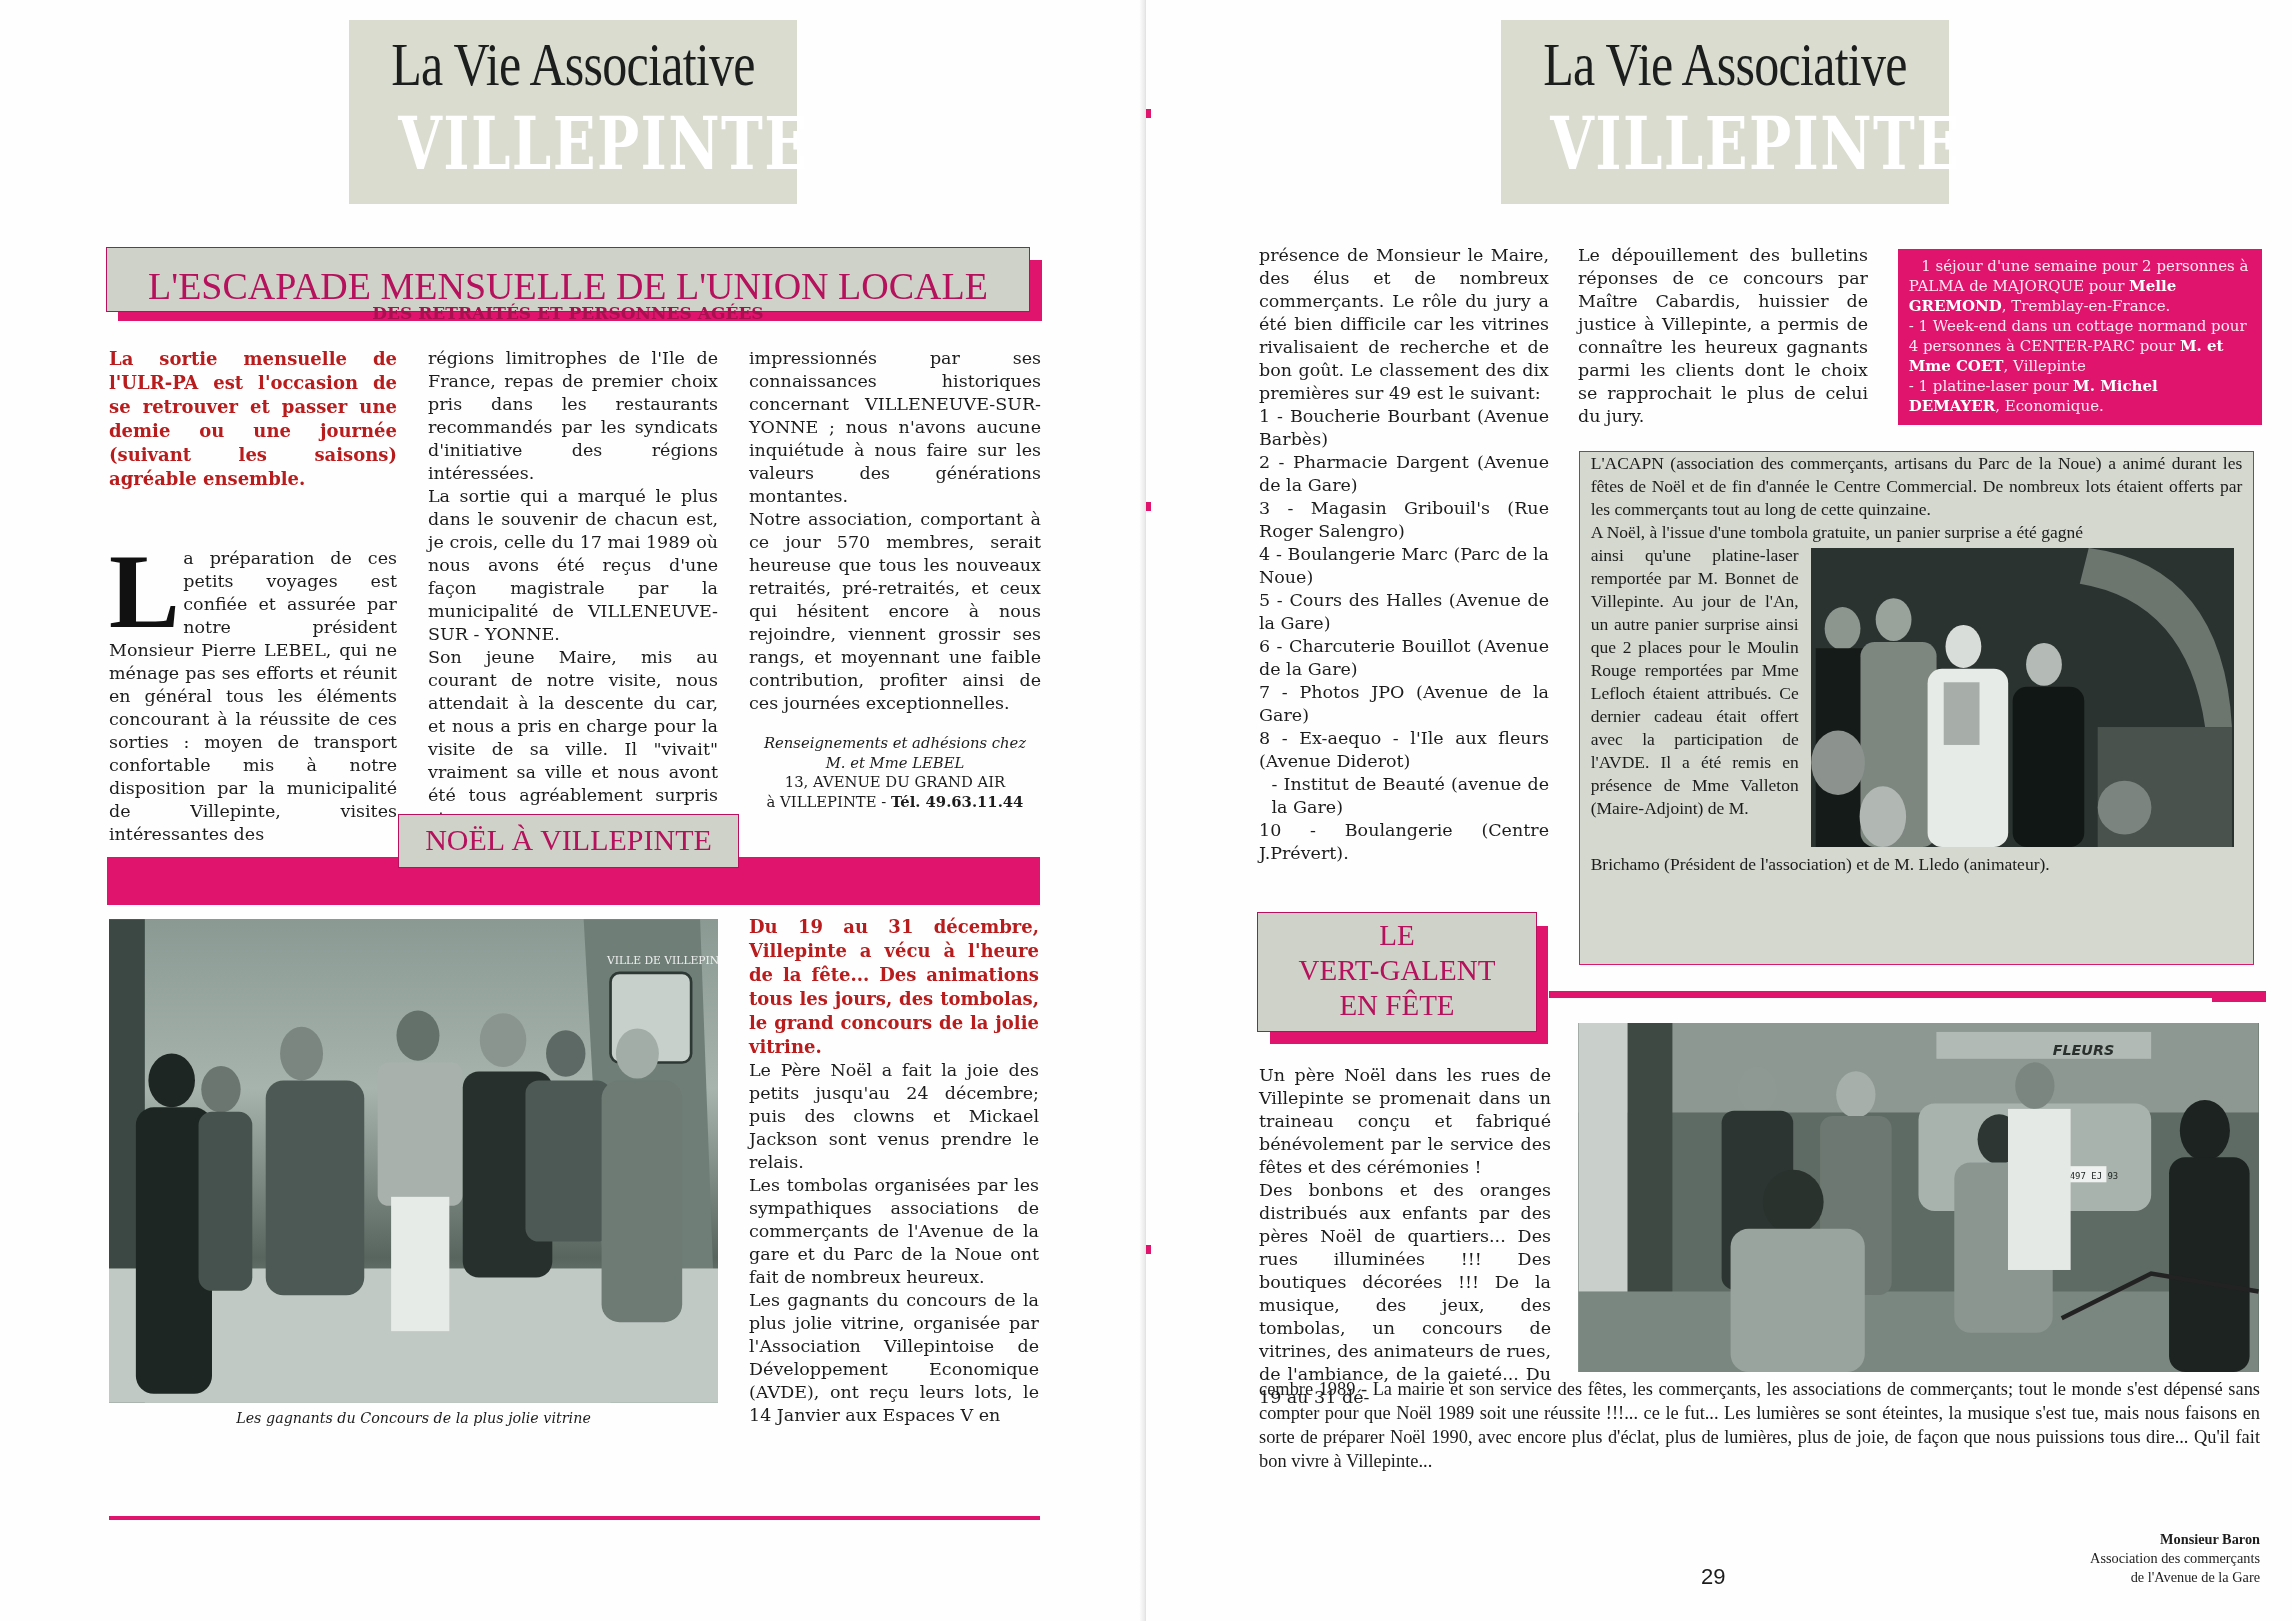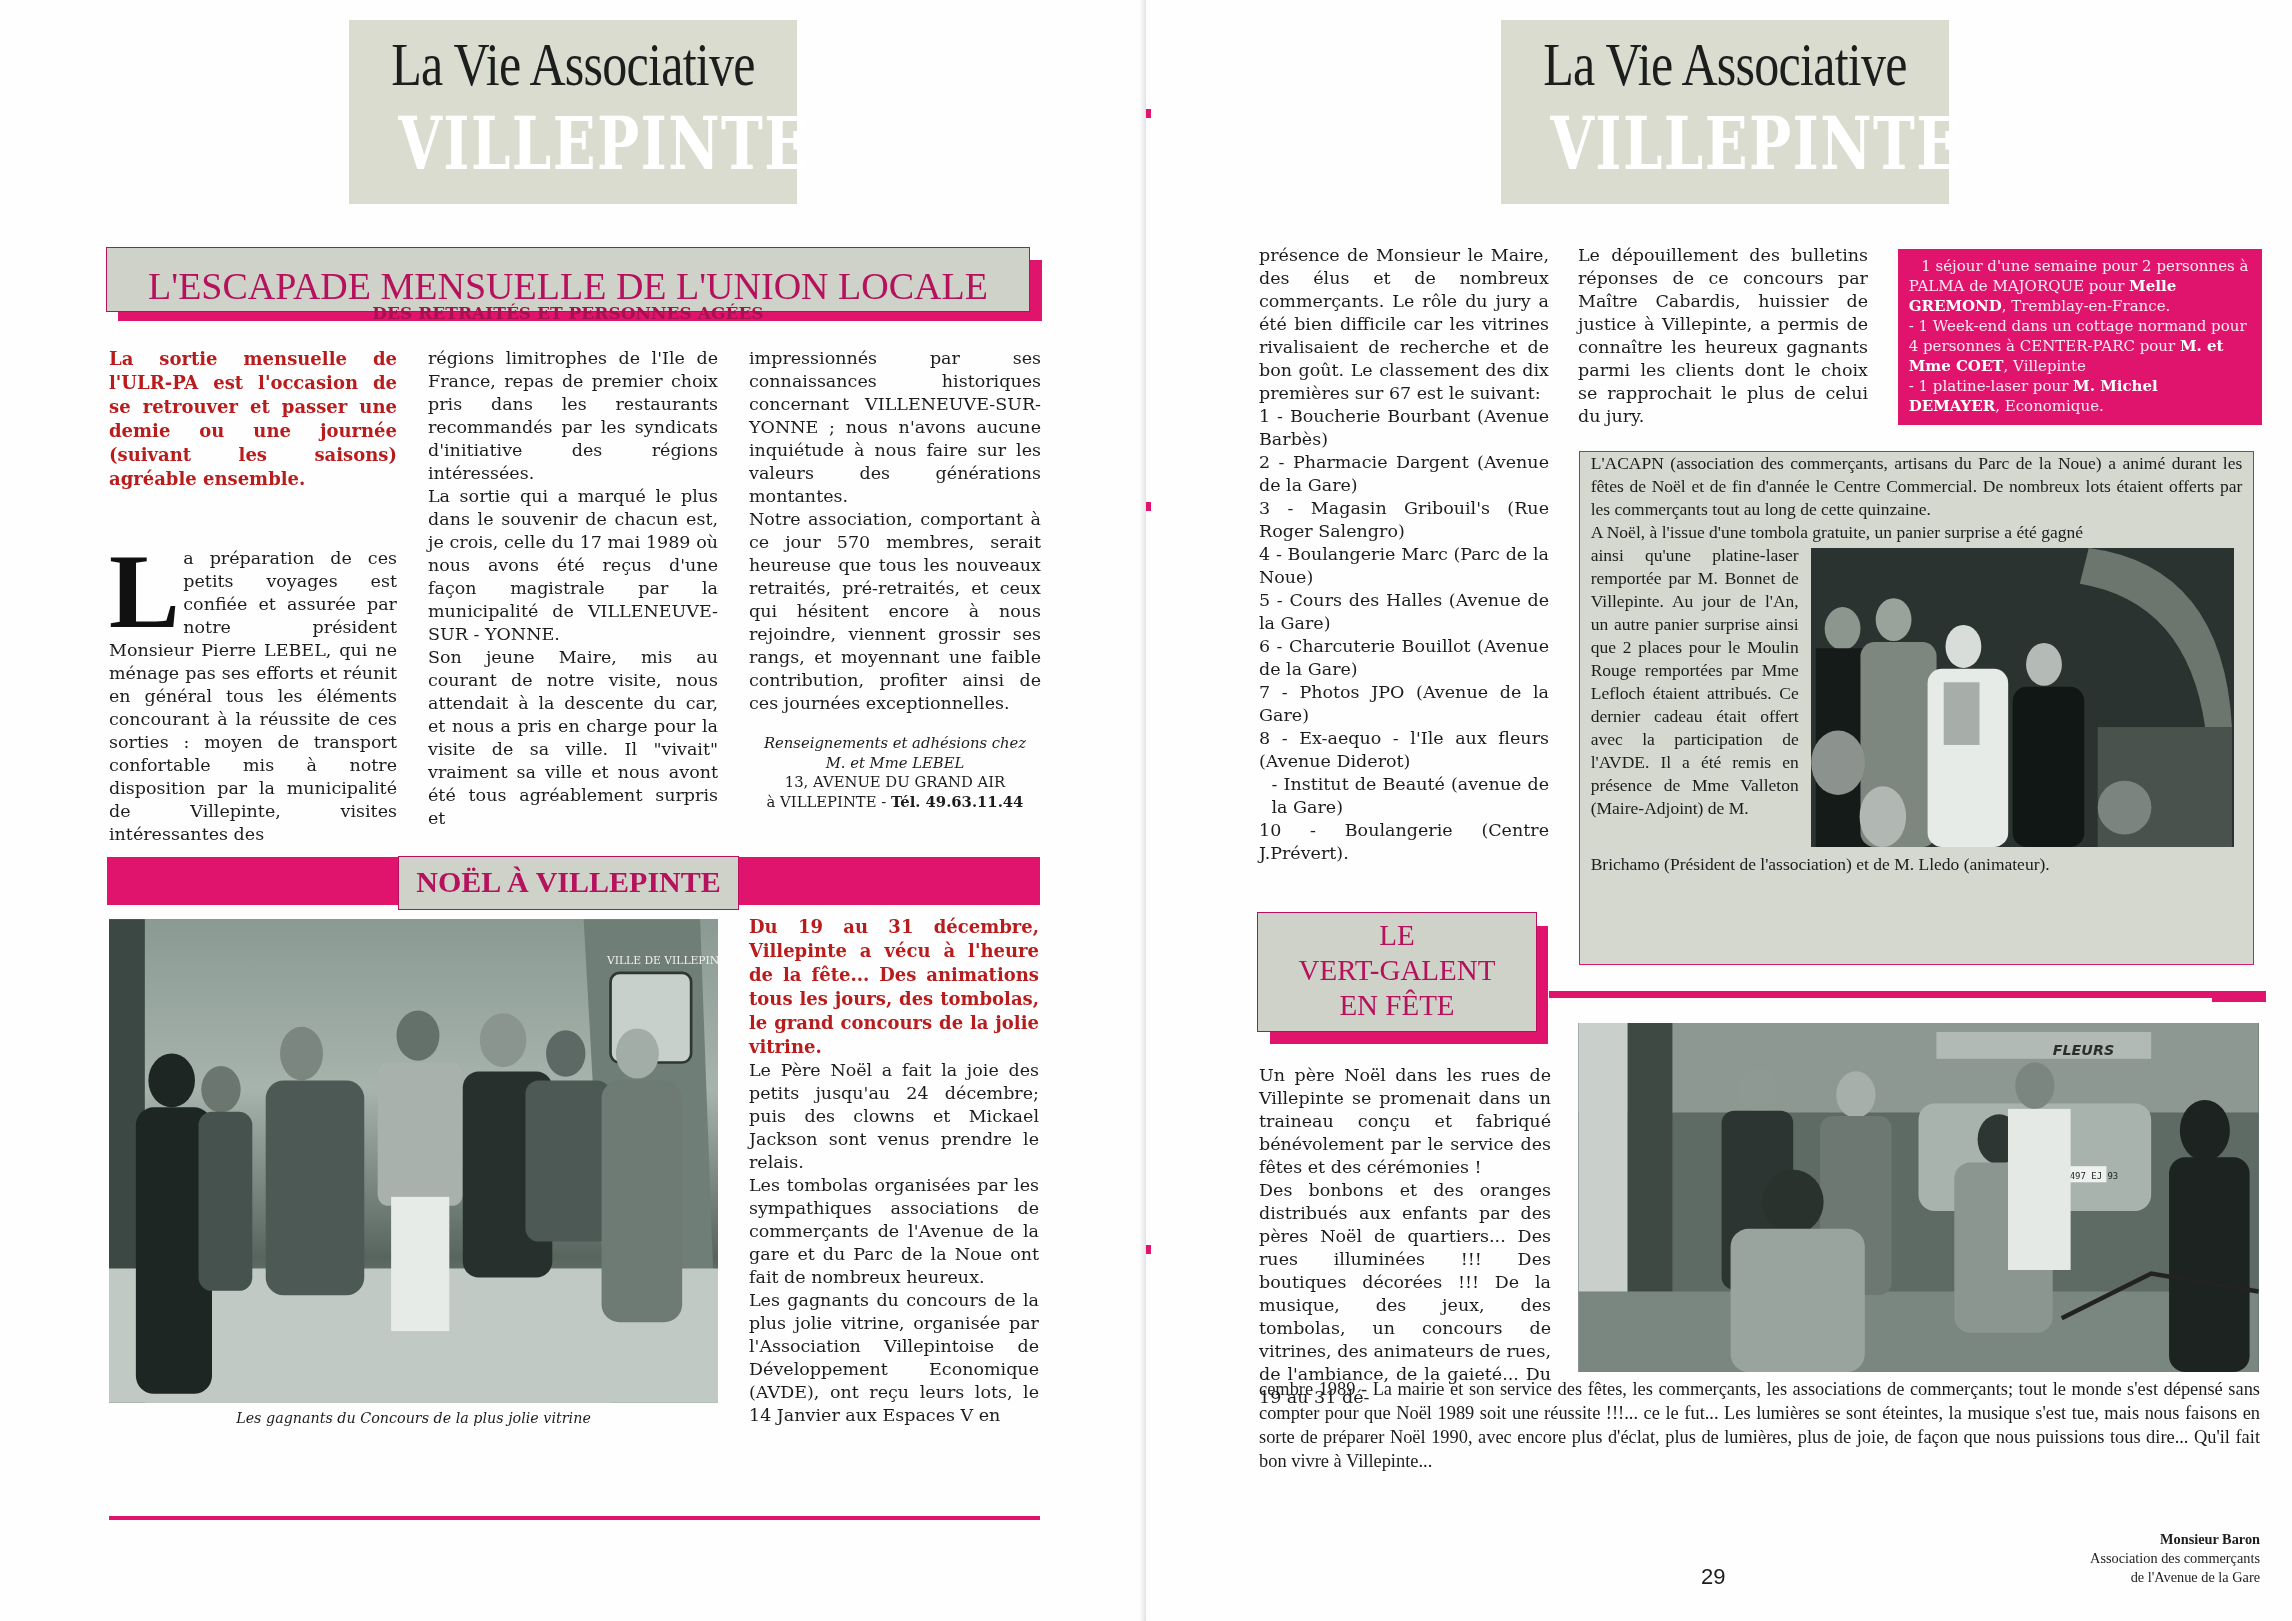--- a/index.html
+++ b/index.html
@@ -80,21 +80,21 @@
   <div class="contact" style="left:749px; top:733px; width:292px;">
     <div class="i">Renseignements et adhésions chez</div>
     <div class="i">M. et Mme LEBEL</div>
     <div>13, AVENUE DU GRAND AIR</div>
     <div>
       <span>à VILLEPINTE - </span><b>Tél. 49.63.11.44</b>
     </div>
   </div>
 
   <div class="banner-shadow" style="left:107px; top:857px; width:933px; height:48px;"></div>
-  <div class="banner" style="left:398px; top:856px; width:339px; height:52px;font-weight:bold;">
+  <div class="banner" style="left:398px; top:814px; width:339px; height:52px;">
     <div class="h" style="font-size:30px; line-height:50px;">NOËL À VILLEPINTE</div>
   </div>
 
   <div class="photo" style="left:109px; top:919px; width:609px; height:484px; background: linear-gradient(180deg,#8a9a93 0%,#a7b3ad 35%,#58655f 70%,#b2bcb6 100%);">
     <svg width="609" height="484" viewBox="0 0 680 540">
       <rect x="0" y="0" width="40" height="540" fill="#3b4843"></rect>
       <path d="M530 0 L660 0 L680 540 L560 540 Z" fill="#6f7f78"></path>
       <rect x="560" y="60" width="90" height="100" rx="10" fill="#c8d0cc" stroke="#2d3733" stroke-width="3"></rect>
       <text x="556" y="50" font-family="DejaVu Serif, serif" font-size="12" fill="#f0f0f0">VILLE DE VILLEPINTE</text>
       <rect x="0" y="390" width="680" height="150" fill="#c1c9c4"></rect>
@@ -135,21 +135,21 @@
   <div class="pink-tick" style="left:0px; top:109px;"></div>
   <div class="pink-tick" style="left:0px; top:502px;"></div>
   <div class="pink-tick" style="left:0px; top:1245px;"></div>
 
   <div class="masthead" style="left:355px;">
     <div class="t1">La Vie Associative</div>
     <div class="t2">VILLEPINTE</div>
   </div>
 
   <div class="col" style="left:113px; top:244px; width:290px;">
-    <p>présence de Monsieur le Maire, des élus et de nombreux commerçants. Le rôle du jury a été bien difficile car les vitrines rivalisaient de recherche et de bon goût. Le classement des dix premières sur 67 est le suivant:</p>
+    <p>présence de Monsieur le Maire, des élus et de nombreux commerçants. Le rôle du jury a été bien difficile car les vitrines rivalisaient de recherche et de bon goût. Le classement des dix premières sur 49 est le suivant:</p>
     <div>
       <p>1 -  Boucherie Bourbant (Avenue Barbès)</p>
       <p>2 - Pharmacie Dargent (Avenue de la Gare)</p>
       <p>3 -  Magasin Gribouil's (Rue Roger Salengro)</p>
       <p>4 - Boulangerie Marc (Parc de la Noue)</p>
       <p>5 - Cours des Halles (Avenue de la Gare)</p>
       <p>6 -  Charcuterie Bouillot (Avenue de la Gare)</p>
       <p>7 -  Photos JPO (Avenue de la Gare)</p>
       <p>8 -  Ex-aequo - l'Ile aux fleurs (Avenue Diderot)</p>
       <p style="padding-left:12.5px;">   -  Institut de Beauté (avenue de la Gare)</p>

